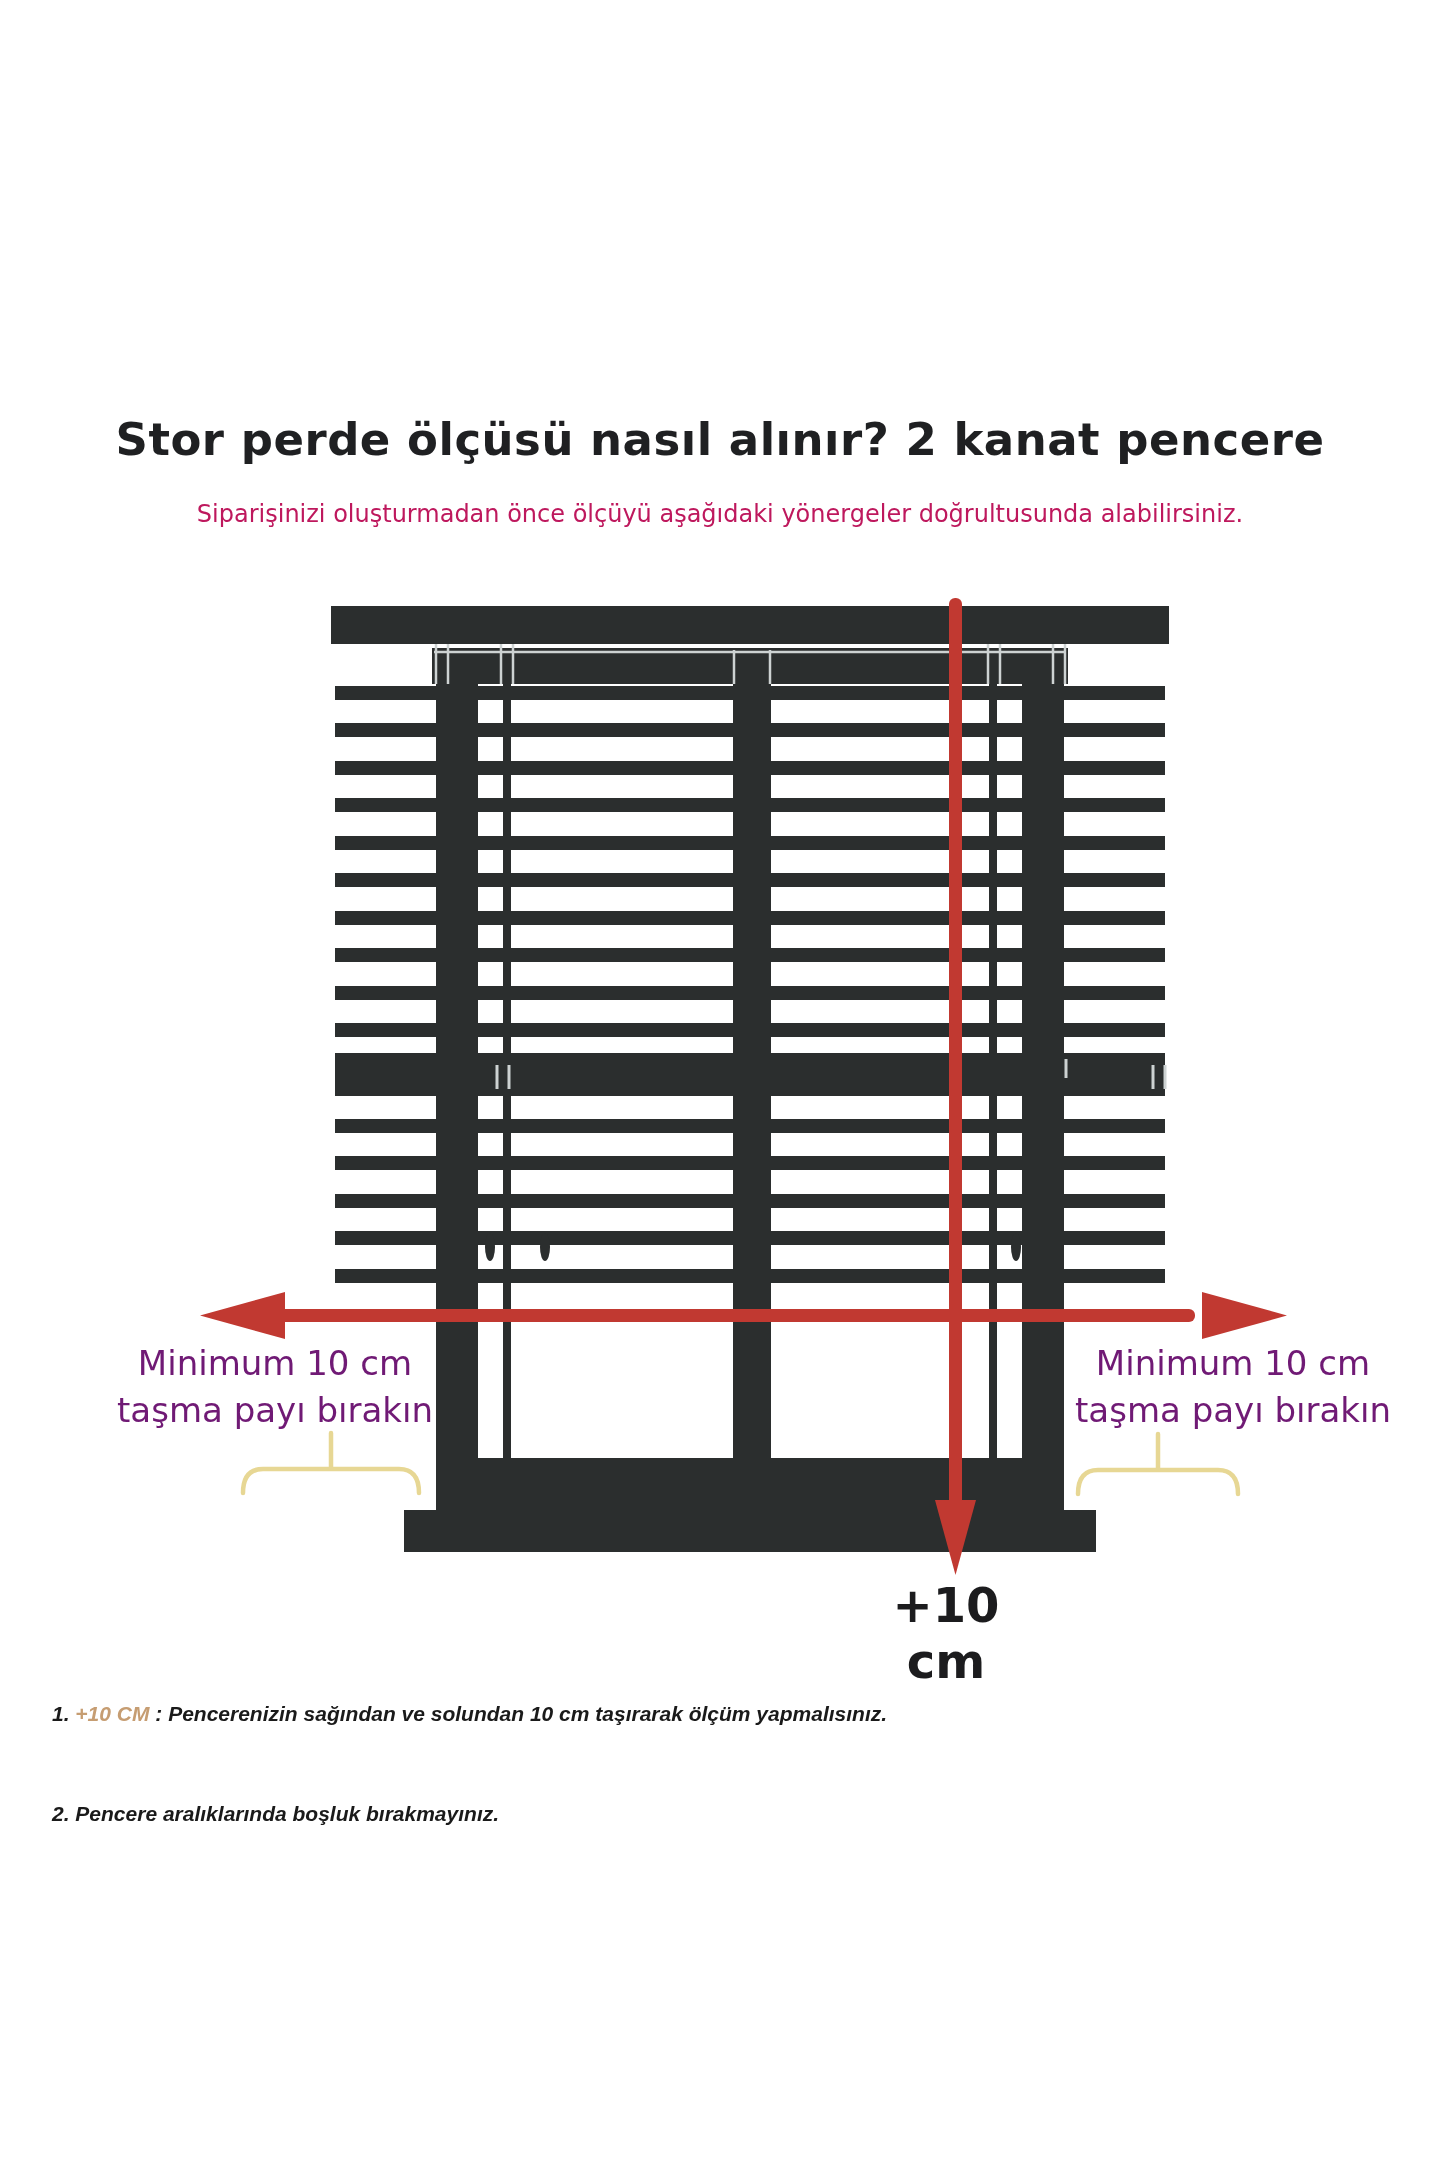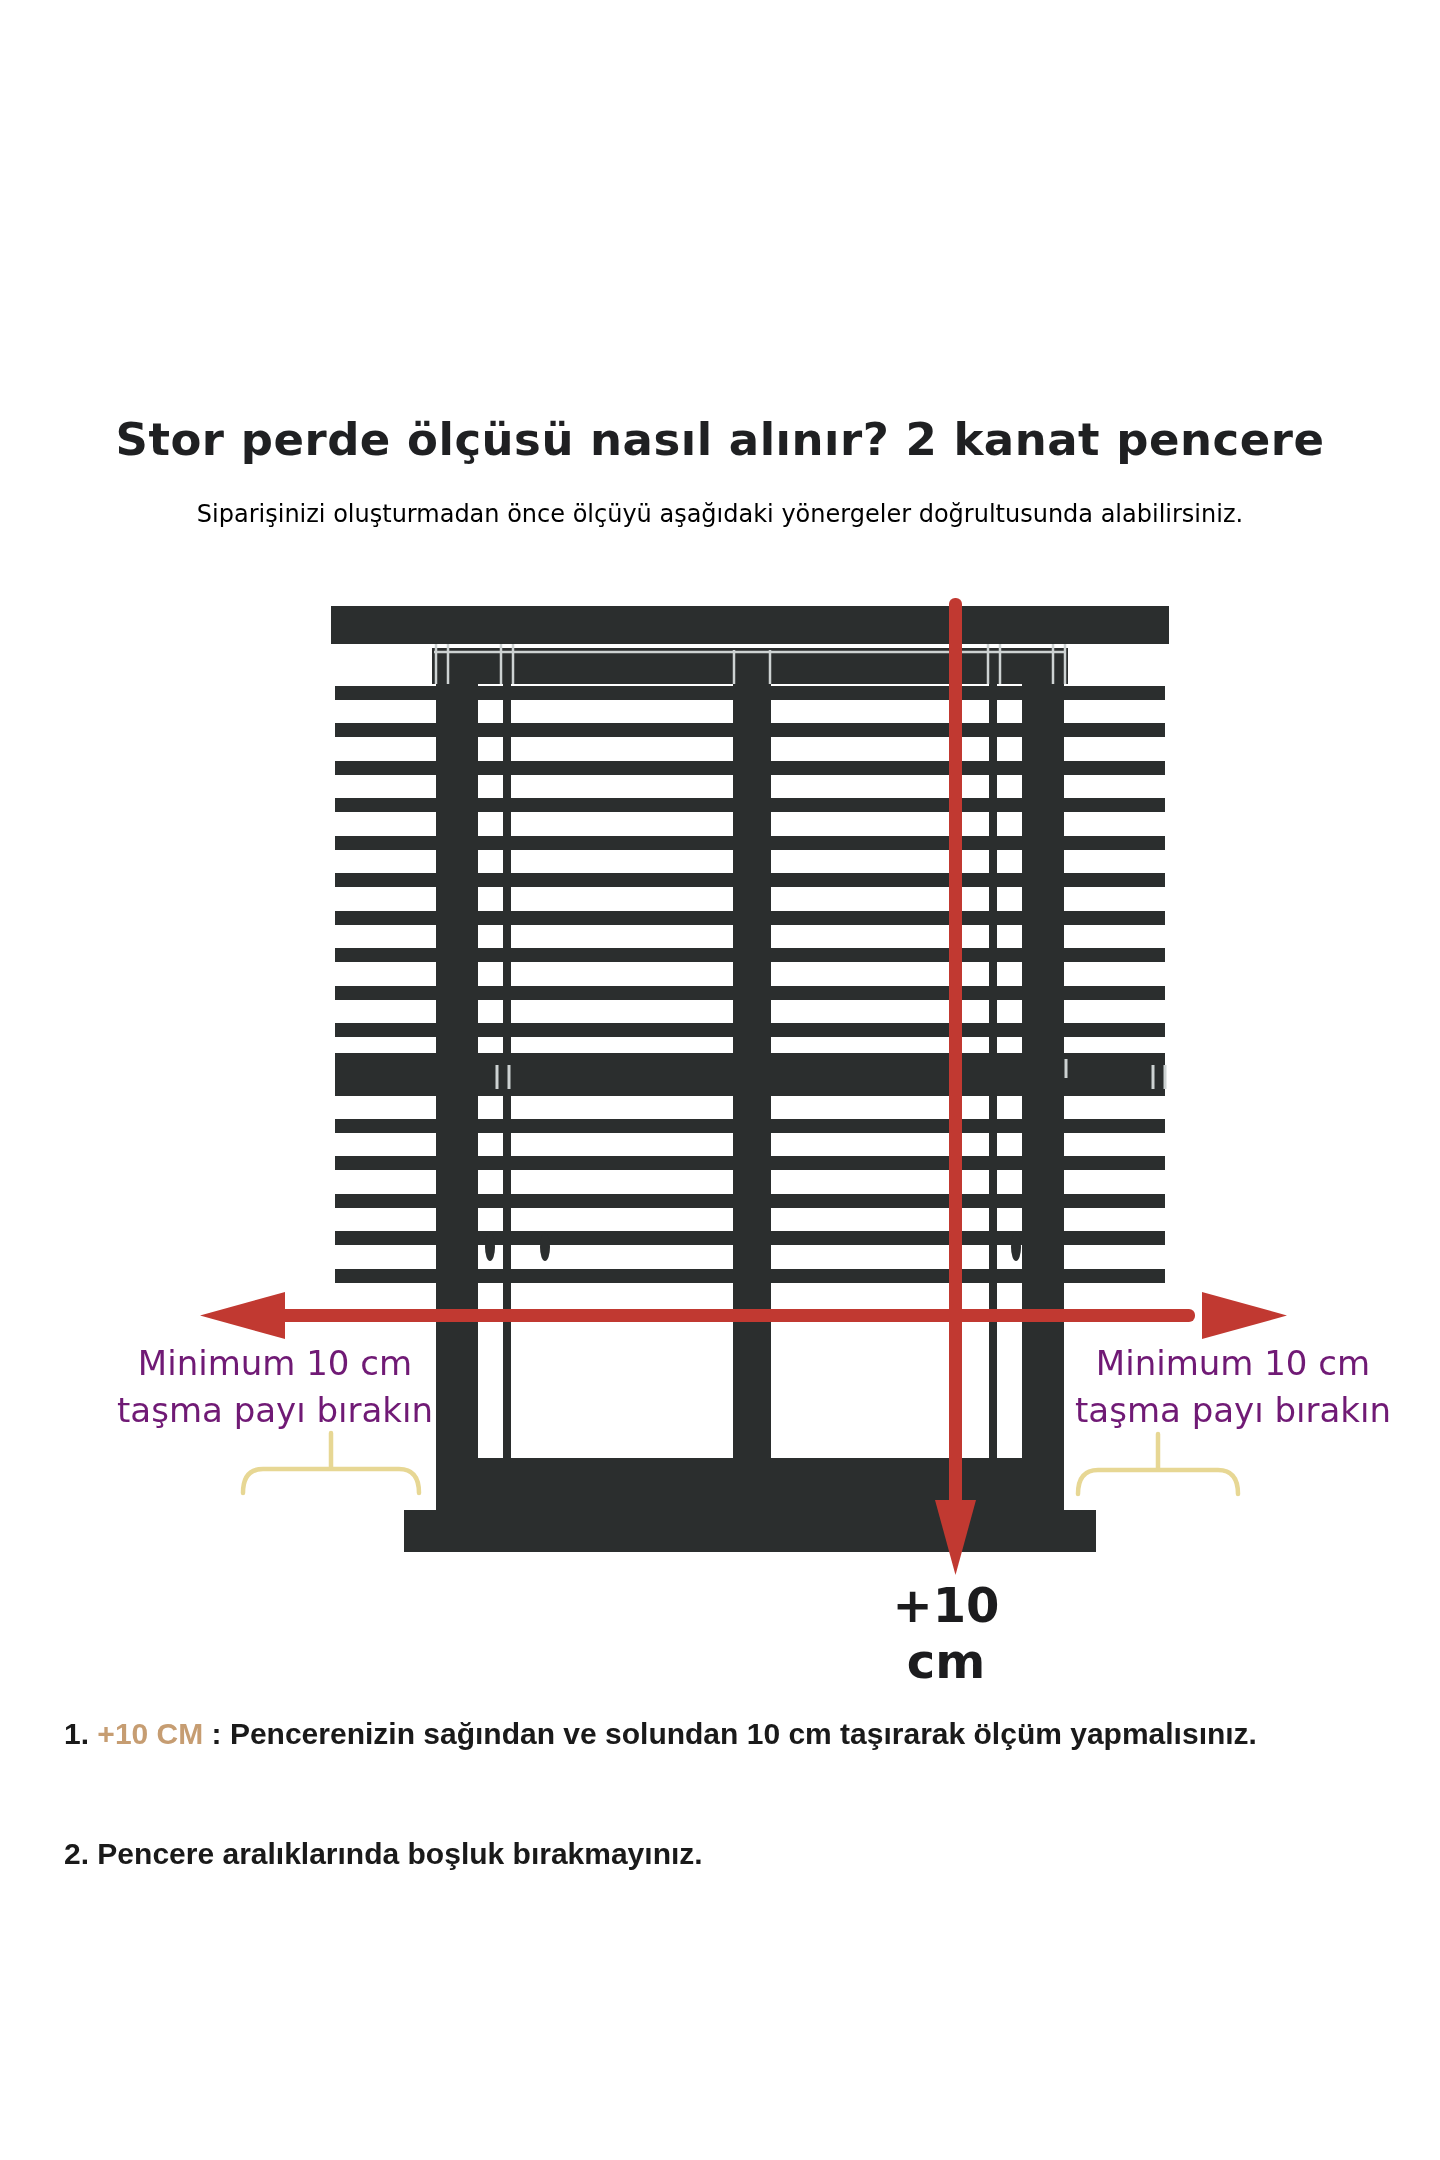--- a/index.html
+++ b/index.html
@@ -1,35 +1,35 @@
 <!DOCTYPE html>
 <html style="--frame-dark: #2b2e2e; --frame-highlight: #cdd2d2; --arrow-red: #c13931; --bracket-yellow: #e7d794; --note-highlight-tan: #c69d72;"><head>
 <meta charset="utf-8">
 <style>
   html,body{margin:0;padding:0;background:#ffffff;}
   .page{position:relative;width:1440px;height:2160px;background:#fff;overflow:hidden;
         font-family:"DejaVu Sans",sans-serif;}
   .title{position:absolute;top:413px;left:0;width:1440px;text-align:center;
          font-size:45px;font-weight:600;color:#1f2022;letter-spacing:.5px;margin:0;}
   .subtitle{position:absolute;top:500px;left:0;width:1440px;text-align:center;
-            font-size:24px;font-weight:500;color:#000000;margin:0;}
+            font-size:24px;font-weight:500;color:#be185d;margin:0;}
   svg.diagram{position:absolute;top:0;left:0;}
   .frame-fill{fill:var(--frame-dark,#2b2e2e);}
   .hl-line{stroke:var(--frame-highlight,#cdd2d2);}
   .red-fill{fill:var(--arrow-red,#c13931);}
   .bracket{stroke:var(--bracket-yellow,#e7d794);stroke-width:4.5;fill:none;stroke-linecap:round;}
   .side-label{position:absolute;top:1340px;width:360px;text-align:center;
               font-size:34px;line-height:47px;font-weight:500;color:#701a75;}
   .side-label.left{left:95px;}
   .side-label.right{left:1053px;}
   .plus-label{position:absolute;top:1577px;left:846px;width:200px;text-align:center;
               font-size:48px;font-weight:600;color:#1c1c1e;}
-  .notes{position:absolute;top:1645px;left:64px;width:1360px;
-         font-family:"Liberation Sans",sans-serif;font-size:30px;font-weight:700;
-         color:#1a1a1a;white-space:pre-wrap;}
+  .notes{position:absolute;top:1645px;left:52px;width:1360px;
+         font-family:"Liberation Sans",sans-serif;font-size:21px;font-weight:700;
+         color:#1a1a1a;white-space:pre-wrap;font-style:italic;}
   .notes p{margin:0 0 10px 0;line-height:42px;}
   .notes .hl{color:var(--note-highlight-tan,#c69d72);}
 </style>
 </head>
 <body>
 
 <div class="page">
 
   <h1 class="title">Stor perde ölçüsü nasıl alınır? 2 kanat pencere</h1>
   <p class="subtitle">Siparişinizi oluşturmadan önce ölçüyü aşağıdaki yönergeler doğrultusunda alabilirsiniz.</p>

